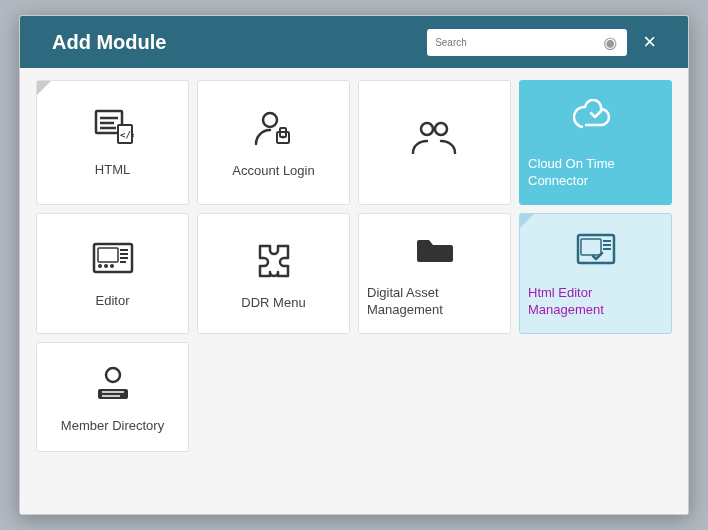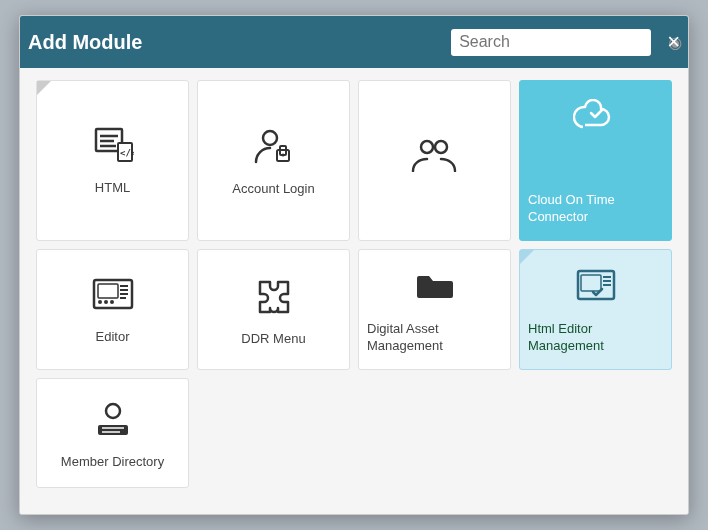--- a/index.html
+++ b/index.html
@@ -22,21 +22,21 @@
       border-radius: 3px;
       display: flex;
       flex-direction: column;
       overflow: hidden;
     }
     .modal-header {
       background: #2d6a7f;
       color: #fff;
       display: flex;
       align-items: center;
-      padding: 0 8px;
+      padding: 0 32px;
       height: 52px;
       flex-shrink: 0;
     }
     .modal-title {
       font-size: 20px;
       font-weight: 600;
       flex: 1;
       color: #fff;
     }
     .search-wrapper {
@@ -44,21 +44,21 @@
       align-items: center;
       background: #fff;
       border-radius: 3px;
       padding: 4px 8px;
       width: 200px;
       margin-right: 10px;
     }
     .search-input {
       border: none;
       outline: none;
-      font-size: 16px;
+      font-size: 10px;
       color: #555;
       flex: 1;
       background: transparent;
     }
     .search-clear-btn {
       background: none;
       border: none;
       cursor: pointer;
       color: #999;
       font-size: 16px;
@@ -94,21 +94,20 @@
       align-items: center;
       justify-content: center;
       padding: 18px 8px 14px 8px;
       cursor: pointer;
       min-height: 110px;
       position: relative;
     }
     .module-tile.selected {
       background: #5bc8e0;
       border-color: #5bc8e0;
-      gap: 36px;
     }
     .module-tile.selected-light {
       background: #d6eff7;
       border-color: #a8d8ea;
     }
     .module-icon {
       font-size: 40px;
       margin-bottom: 8px;
       color: #333;
     }
@@ -245,21 +244,21 @@
         <span class="module-icon">
           <svg width="42" height="36" viewBox="0 0 42 36" fill="none">
             <rect x="3" y="3" width="36" height="28" rx="2" stroke="#2d6a7f" stroke-width="2.5" fill="none"></rect>
             <rect x="6" y="7" width="20" height="16" rx="1" fill="none" stroke="#2d6a7f" stroke-width="1.5"></rect>
             <line x1="28" y1="9" x2="36" y2="9" stroke="#2d6a7f" stroke-width="2"></line>
             <line x1="28" y1="13" x2="36" y2="13" stroke="#2d6a7f" stroke-width="2"></line>
             <line x1="28" y1="17" x2="36" y2="17" stroke="#2d6a7f" stroke-width="2"></line>
             <path d="M18 24 l3 3 l6-6" stroke="#2d6a7f" stroke-width="2.5" stroke-linecap="round" stroke-linejoin="round"></path>
           </svg>
         </span>
-        <span class="module-label" style="color:#14532d;">Html Editor Management</span>
+        <span class="module-label" style="color:#a21caf;">Html Editor Management</span>
       </div>
 
 
       <div class="module-tile">
         <span class="module-icon">
           <svg width="42" height="38" viewBox="0 0 42 38" fill="none">
             <circle cx="21" cy="12" r="7" stroke="#333" stroke-width="2.5" fill="none"></circle>
             <rect x="6" y="26" width="30" height="10" rx="2" fill="#333"></rect>
             <line x1="10" y1="29" x2="32" y2="29" stroke="#fff" stroke-width="1.5"></line>
             <line x1="10" y1="33" x2="28" y2="33" stroke="#fff" stroke-width="1.5"></line>

